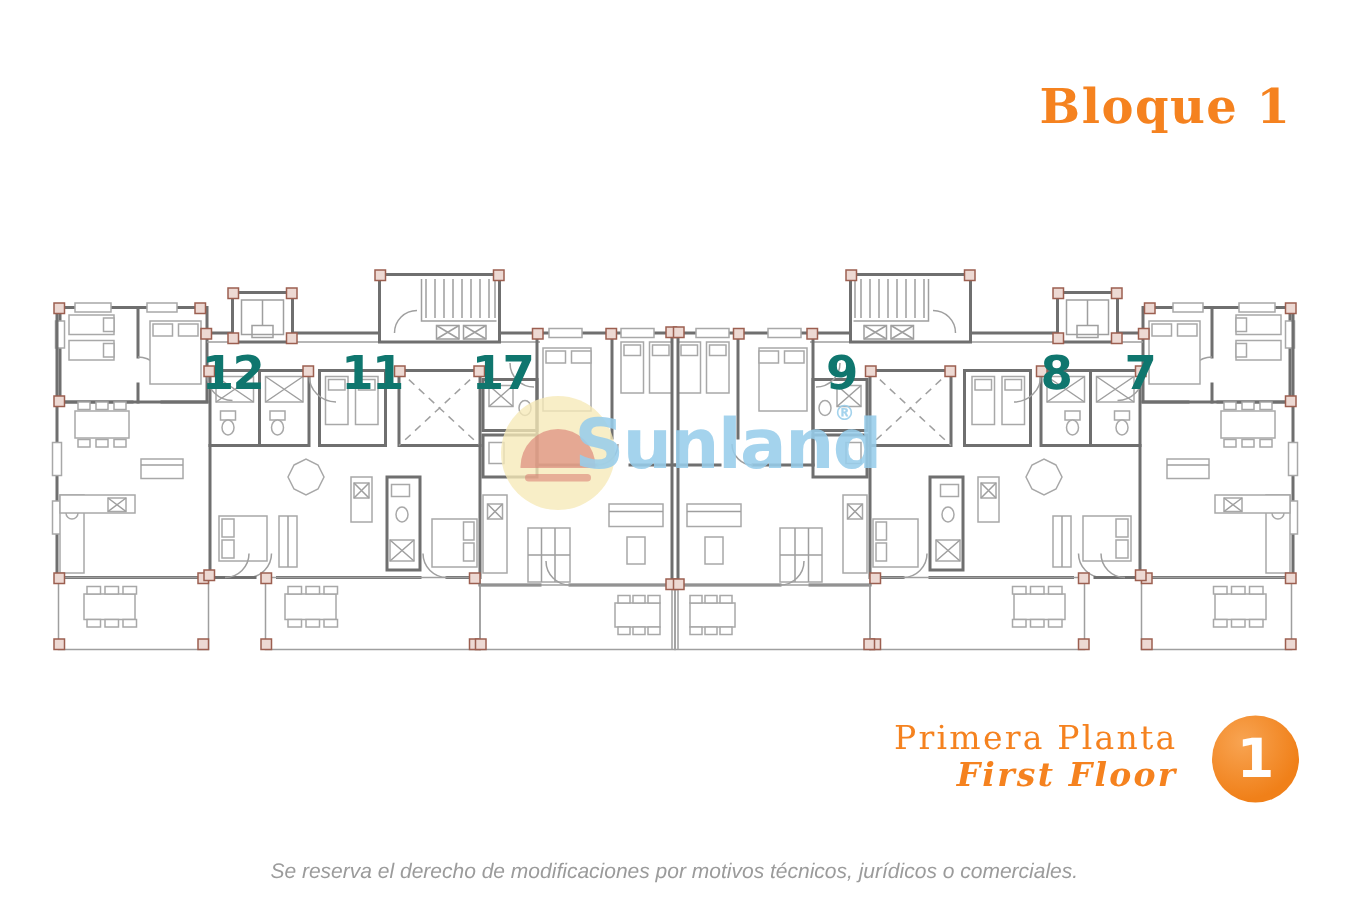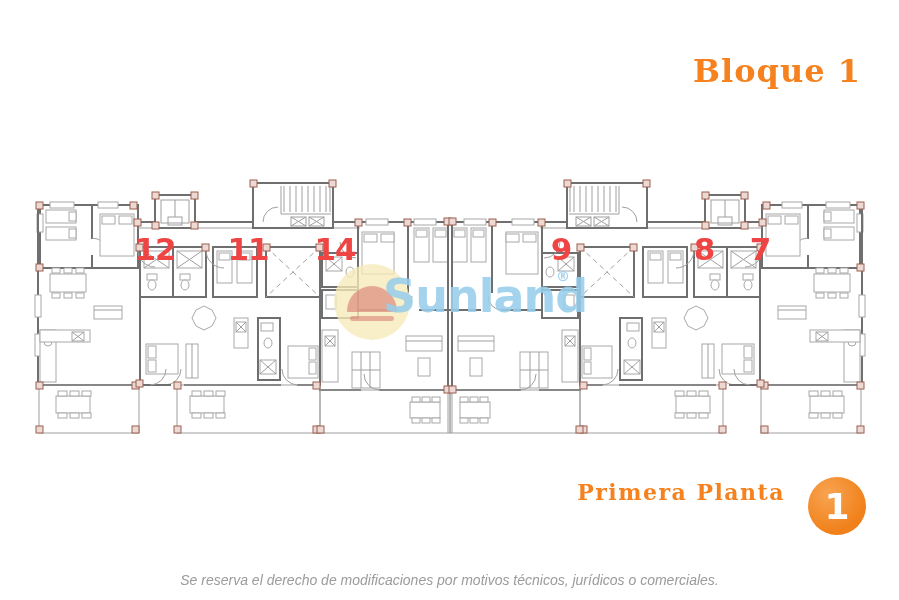--- a/index.html
+++ b/index.html
@@ -8,40 +8,40 @@
   svg.plan{position:absolute;left:0;top:0;}
   
   .w{stroke:#6f6f6f;stroke-width:2;fill:none;stroke-linecap:square;}
   .t{stroke:#9f9f9f;stroke-width:1;fill:none;}
   .f{stroke:#a8a8a8;stroke-width:1;fill:#ffffff;}
   .x{stroke:#9f9f9f;stroke-width:1;fill:none;stroke-dasharray:5 4;}
   .post{stroke:#9c5f50;stroke-width:1;fill:#edd9d3;}
   
   .block-title{position:absolute;top:52px;right:38px;color:#f5821f;
     font-family:"DejaVu Serif",serif;font-weight:bold;font-size:32px;letter-spacing:1px;}
-  .unit-num{position:absolute;transform:translate(-50%,-50%);color:#ef4444;
+  .unit-num{position:absolute;transform:translate(-50%,-50%);color:#0f766e;
     font-weight:bold;font-size:31px;letter-spacing:-1px;font-family:"DejaVu Sans",sans-serif;text-align:right;}
   .n12{left:155px;top:249px;} .n11{left:202px;top:249px;margin-left:46px;} .n10{left:335px;top:249px;}
   .n9{left:561px;top:249px;}  .n8{left:704px;top:249px;}  .n7{left:760px;top:249px;}
   
   .wm{position:absolute;left:0;top:0;width:723px;height:600px;pointer-events:none;}
   .wm-circle{position:absolute;left:334px;top:264px;width:76px;height:76px;border-radius:50%;
     background:rgba(246,233,183,0.78);}
   .wm-sun{position:absolute;left:347px;top:286px;width:50px;height:26px;
     border-radius:50px 50px 0 0;background:rgba(217,122,111,0.60);}
   .wm-horizon{position:absolute;left:350px;top:316px;width:44px;height:5px;border-radius:3px;
     background:rgba(217,122,111,0.55);}
   .wm-text{position:absolute;left:383px;top:269px;font-size:46px;font-weight:bold;
     letter-spacing:-1px;color:rgba(151,205,235,0.88);font-family:"DejaVu Sans",sans-serif;}
   .wm-reg{position:absolute;left:556px;top:268px;font-size:14px;font-weight:bold;
     color:rgba(151,205,235,0.88);}
   
   .floor-titles{position:absolute;right:114px;top:480px;text-align:right;color:#f5821f;
     font-family:"DejaVu Serif",serif;}
-  .floor-es{font-size:22px;font-weight:bold;letter-spacing:1.5px;line-height:25px;}
+  .floor-es{font-size:22px;font-weight:normal;letter-spacing:1.5px;line-height:25px;}
   .floor-en{font-size:22px;font-weight:bold;font-style:italic;letter-spacing:1.5px;line-height:25px;}
   .floor-badge{position:absolute;left:808px;top:477px;width:58px;height:58px;border-radius:50%;
     background:radial-gradient(circle at 35% 30%, #f8a452, #f08019 70%);
     display:flex;align-items:center;justify-content:center;
     color:#fff;font-size:36px;font-weight:bold;font-family:"DejaVu Sans",sans-serif;}
   
   .disclaimer{position:absolute;left:0;top:571px;width:899px;text-align:center;
     color:#9b9b9b;font-style:italic;font-size:14px;line-height:19px;
     font-family:"Liberation Sans",sans-serif;}
 </style>
@@ -280,27 +280,28 @@
     <div class="wm-sun"></div>
     <div class="wm-horizon"></div>
     <div class="wm-text">Sunland</div>
     <div class="wm-reg">®</div>
   </div>
 
   <div class="block-title">Bloque 1</div>
 
   <span class="unit-num n12">12</span>
   <span class="unit-num n11">11</span>
-  <span class="unit-num n10">14</span>
+  <span class="unit-num n10">17</span>
   <span class="unit-num n9">9</span>
   <span class="unit-num n8">8</span>
   <span class="unit-num n7">7</span>
 
   <div class="floor-titles">
     <div class="floor-es">Primera Planta</div>
+    <div class="floor-en">First Floor</div>
   </div>
   <div class="floor-badge">
     <span>1</span>
   </div>
 
   <div class="disclaimer">
     <div>Se reserva el derecho de modificaciones por motivos técnicos, jurídicos o comerciales.</div>
   </div>
 
 </div>

